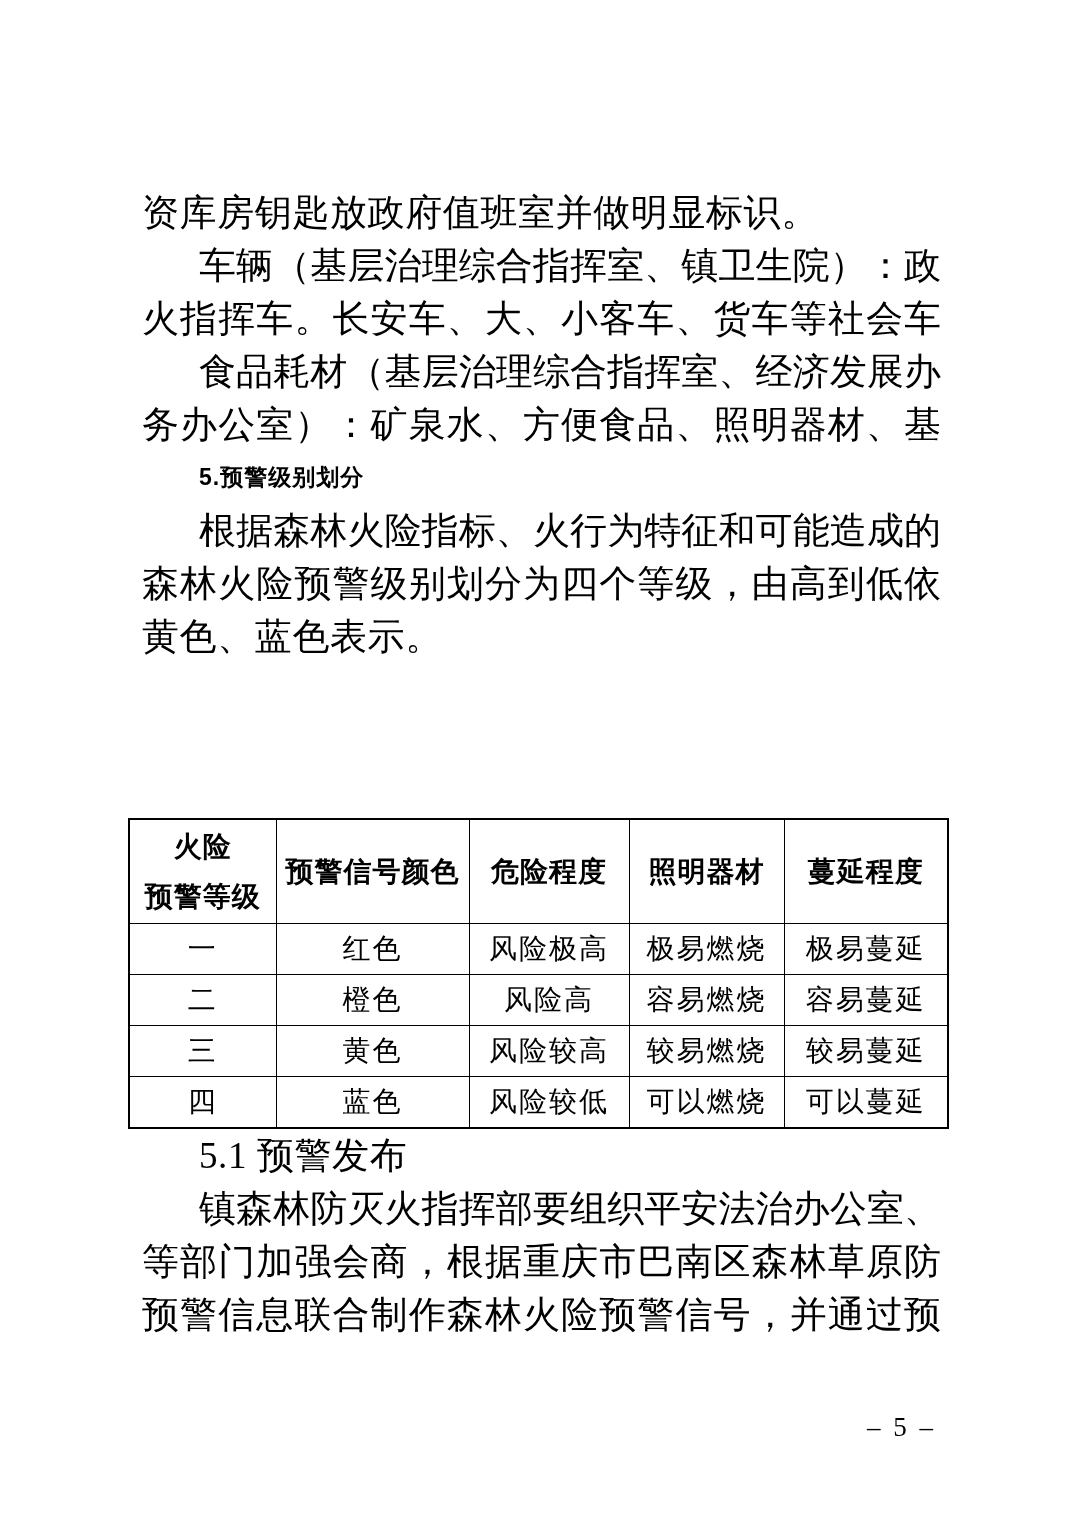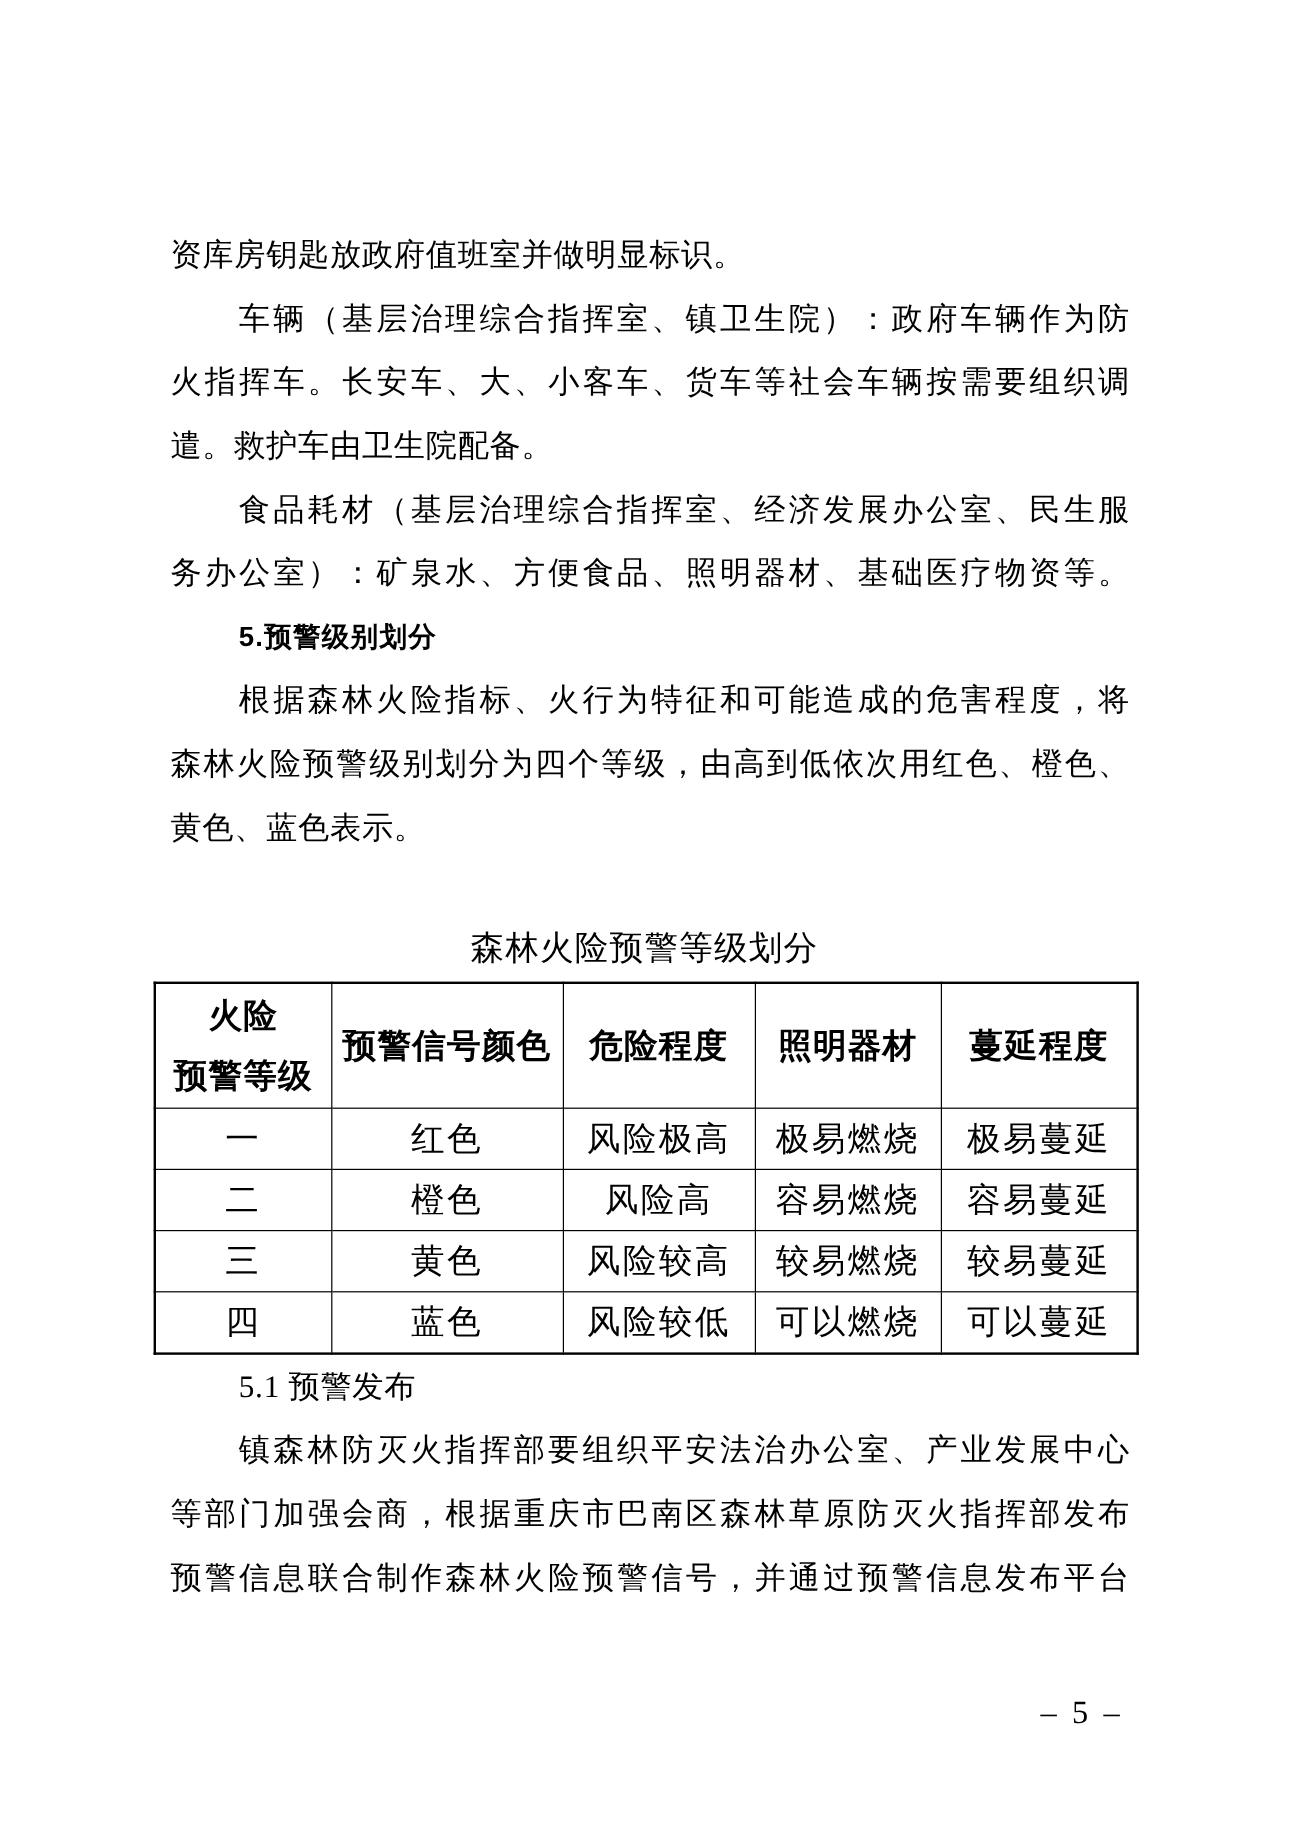--- a/index.html
+++ b/index.html
@@ -16,21 +16,21 @@
     width: 1074px; height: 1520px;
     background: #ffffff;
   }
   
   .text-block {
     position: absolute;
     left: 142px; right: 133px;
   }
   .line {
     height: 53px; line-height: 53px;
-    font-size: 26px;
+    font-size: 37px;
     letter-spacing: 0.6px;
     white-space: nowrap;
     overflow: hidden;
     font-family: Liberation Serif, serif;
   }
   .line.j {
     white-space: normal;
     text-align: justify;
     text-align-last: justify;
     text-justify: inter-ideograph;
@@ -91,30 +91,28 @@
 </style>
 </head>
 <body>
 
 <div class="page">
 
   <div class="text-block" style="top:186px;">
     <div class="line">资库房钥匙放政府值班室并做明显标识。</div>
     <div class="line j indent">车辆（基层治理综合指挥室、镇卫生院）：政府车辆作为防</div>
     <div class="line j">火指挥车。长安车、大、小客车、货车等社会车辆按需要组织调</div>
-    <div class="line">遣。救护车由卫生院配备。</div>
     <div class="line j indent">食品耗材（基层治理综合指挥室、经济发展办公室、民生服</div>
     <div class="line j">务办公室）：矿泉水、方便食品、照明器材、基础医疗物资等。</div>
     <div class="line h5 indent">5.预警级别划分</div>
     <div class="line j indent">根据森林火险指标、火行为特征和可能造成的危害程度，将</div>
     <div class="line j">森林火险预警级别划分为四个等级，由高到低依次用红色、橙色、</div>
     <div class="line">黄色、蓝色表示。</div>
   </div>
 
-  <div class="table-title">森林火险预警等级划分</div>
 
   <table class="fire-table">
     <colgroup>
       <col style="width:147px">
       <col style="width:193px">
       <col style="width:160px">
       <col style="width:155px">
       <col style="width:164px">
     </colgroup>
     <thead>

